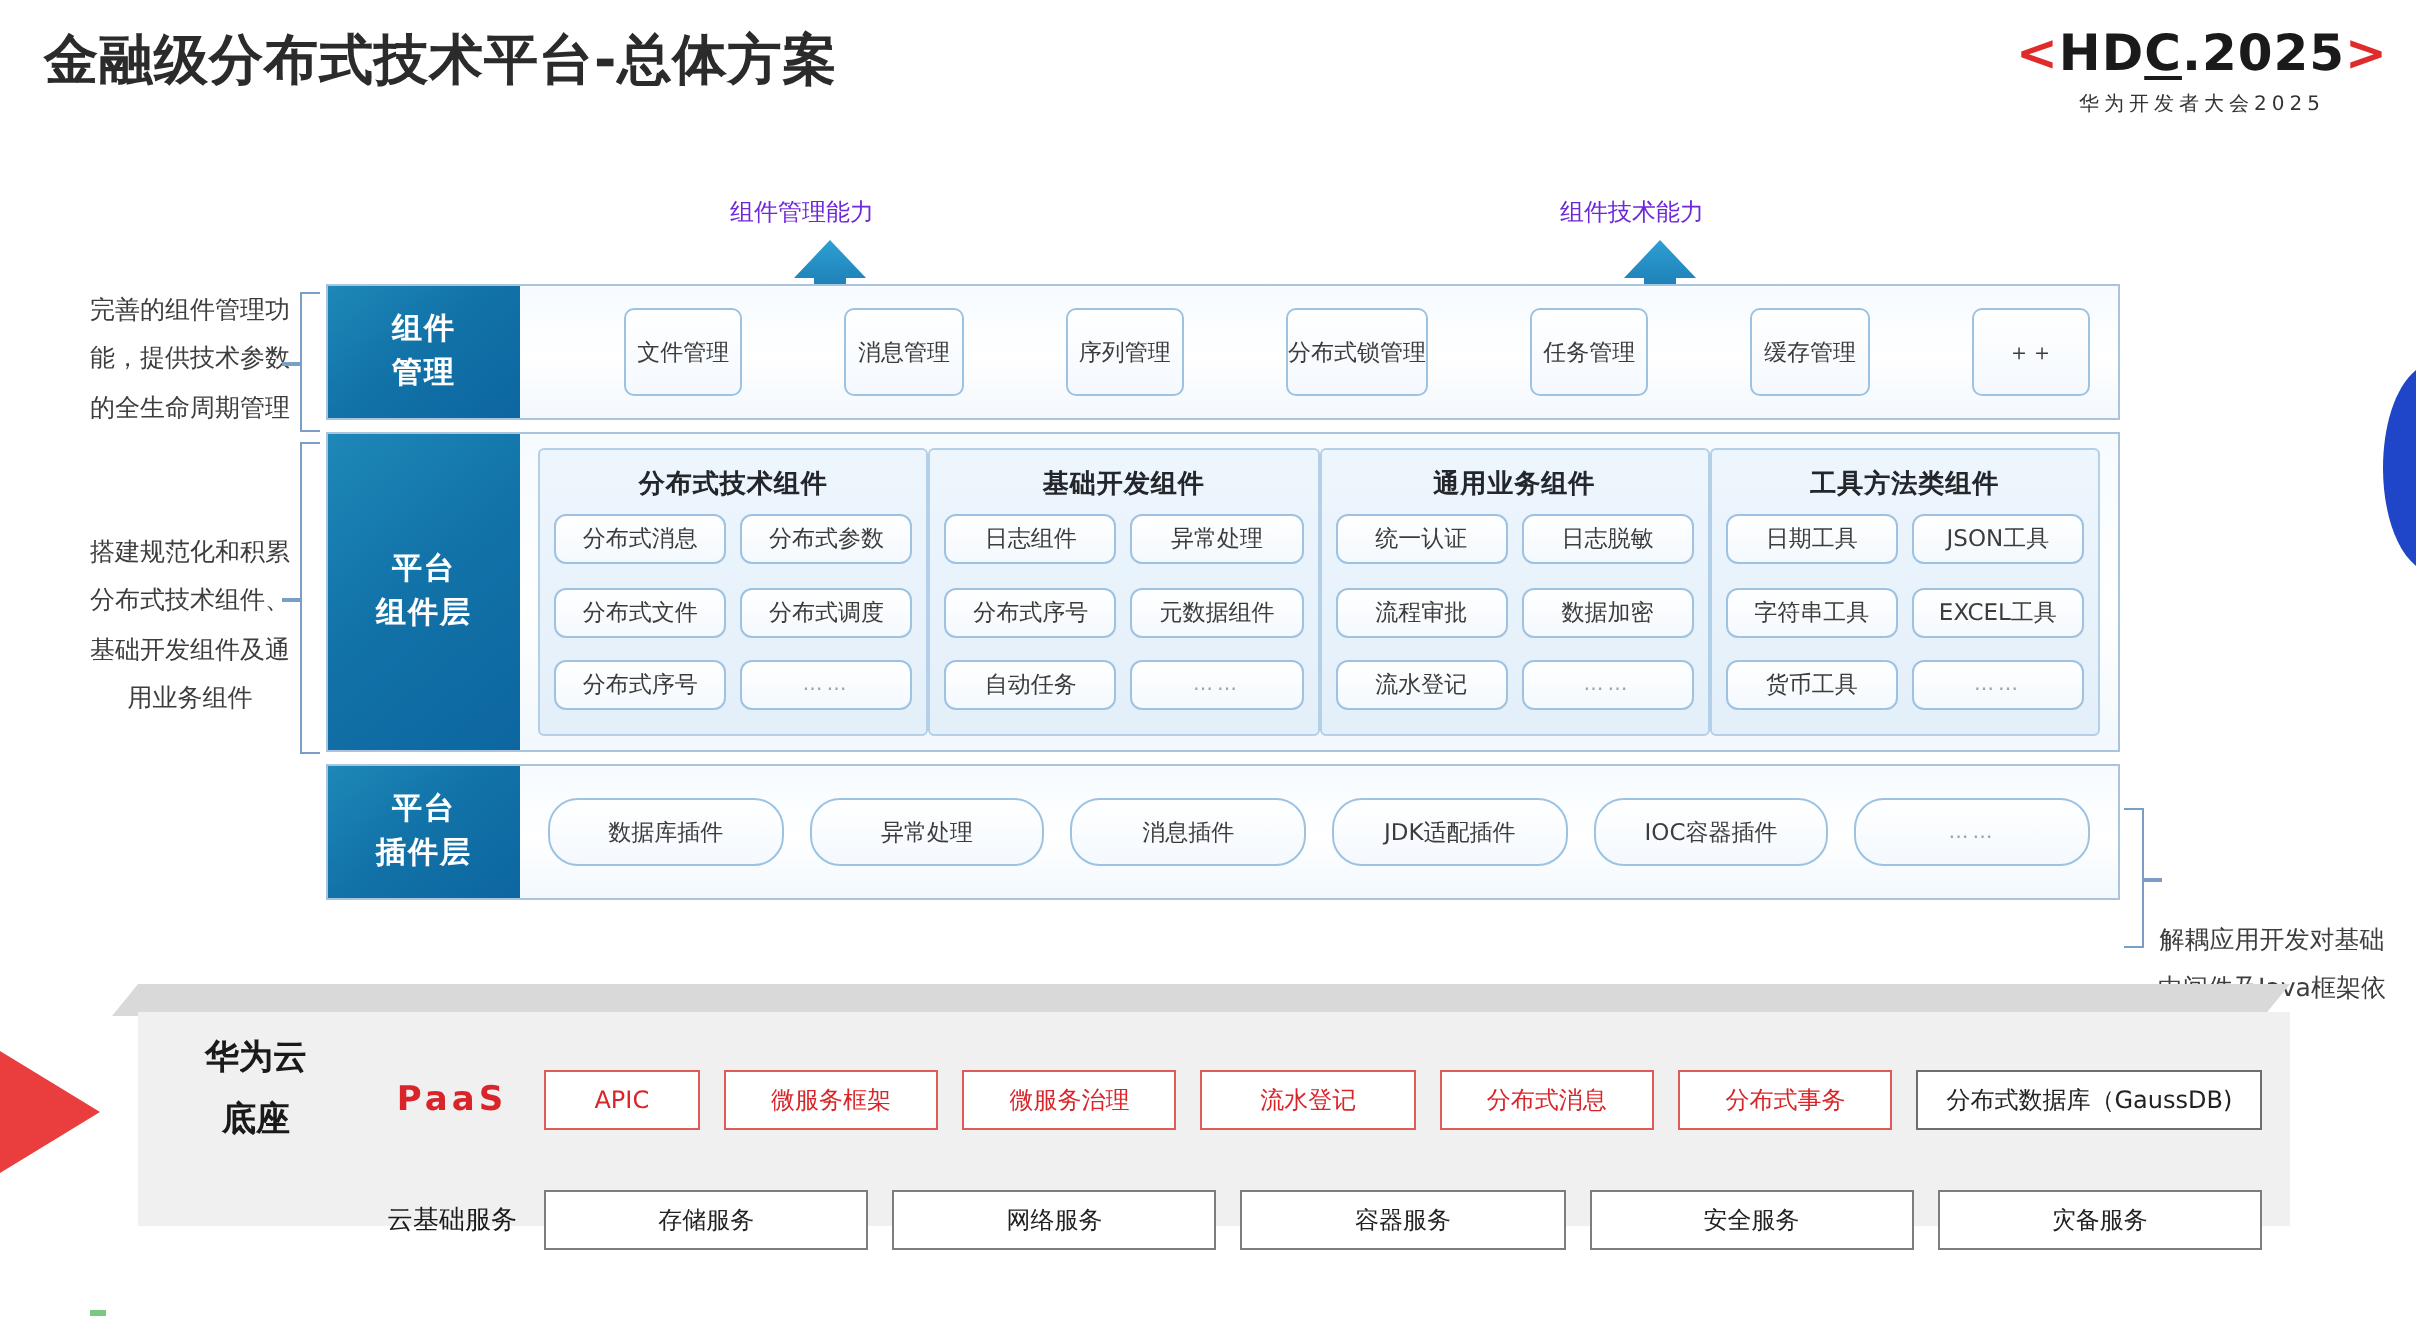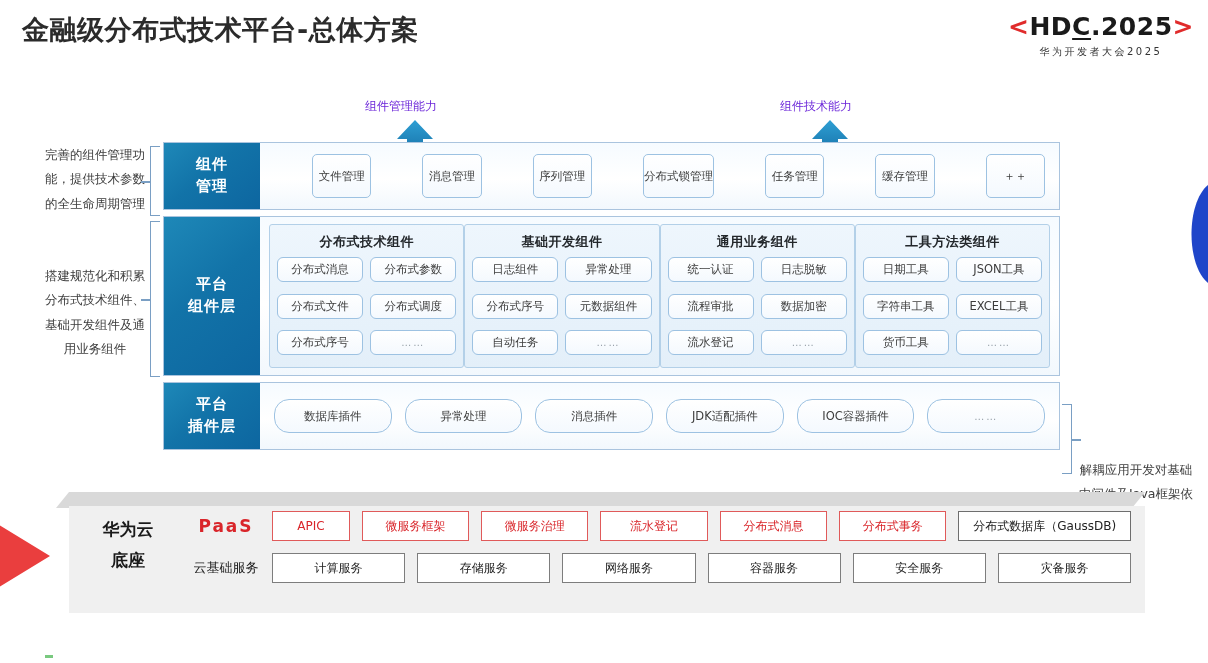--- a/index.html
+++ b/index.html
@@ -112,21 +112,21 @@
   .base-box {
     position: absolute; left: 13px; top: 14px; width: 1076px; height: 107px;
     background: #f0f0f0;
   }
   .base-left {
     position: absolute; left: 26px; top: 22px; width: 92px;
     text-align: center; font-size: 17px; font-weight: bold; color: #1a1a1a;
     line-height: 1.85;
   }
   .base-rows { position: absolute; left: 124px; top: 16px; right: 14px; }
-  .base-row { display: flex; align-items: center; height: 36px; margin-bottom: 6px; }
+  .base-row { display: flex; align-items: center; height: 36px; margin-bottom: 6px; margin-top: 24px; }
   .base-row-label {
     flex: 0 0 92px; text-align: center; white-space: nowrap;
   }
   .lbl-paas { font-size: 17px; font-weight: bold; color: #d9252a; letter-spacing: 2px; }
   .lbl-cloud { font-size: 13px; color: #1a1a1a; font-weight: normal; }
   .base-items { flex: 1; display: flex; gap: 12px; }
   .bchip {
     height: 30px; display: flex; align-items: center; justify-content: center;
     background: #ffffff; font-size: 12px; white-space: nowrap;
   }
@@ -302,21 +302,20 @@
           <div class="bchip red" style="flex:1">流水登记</div>
           <div class="bchip red" style="flex:1">分布式消息</div>
           <div class="bchip red" style="flex:1">分布式事务</div>
           <div class="bchip gray" style="flex:1.62">分布式数据库（GaussDB)</div>
         </div>
       </div>
 
       <div class="base-row">
         <div class="base-row-label lbl-cloud">云基础服务</div>
         <div class="base-items">
-          <div class="bchip outline" style="flex:1">计算服务</div>
           <div class="bchip outline" style="flex:1">存储服务</div>
           <div class="bchip outline" style="flex:1">网络服务</div>
           <div class="bchip outline" style="flex:1">容器服务</div>
           <div class="bchip outline" style="flex:1">安全服务</div>
           <div class="bchip outline" style="flex:1">灾备服务</div>
         </div>
       </div>
 
     </div>
   </div>

